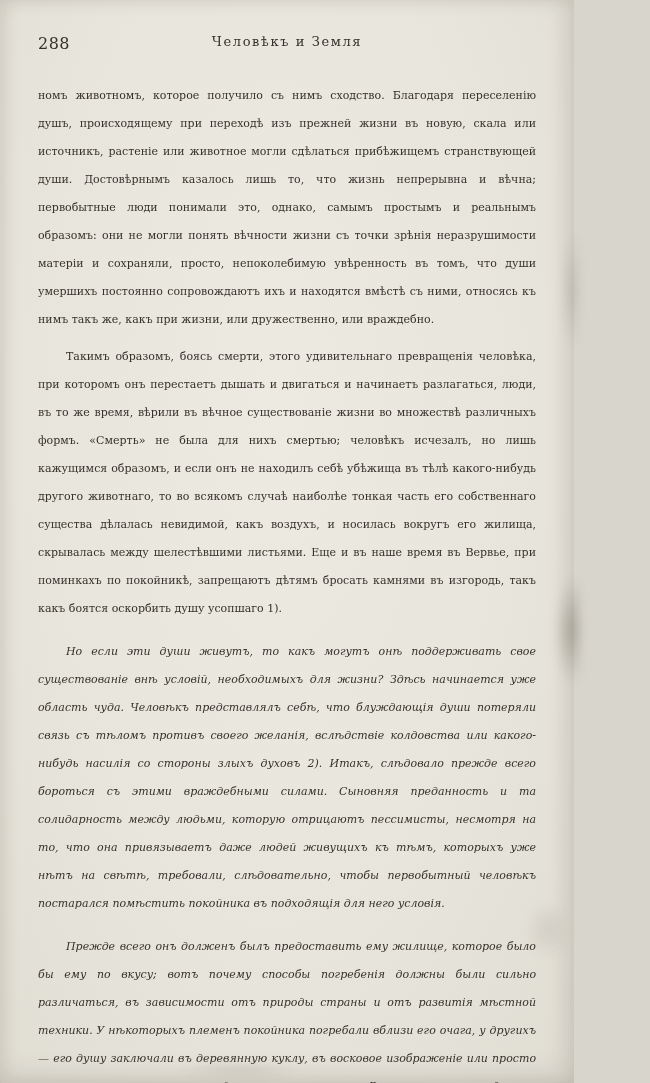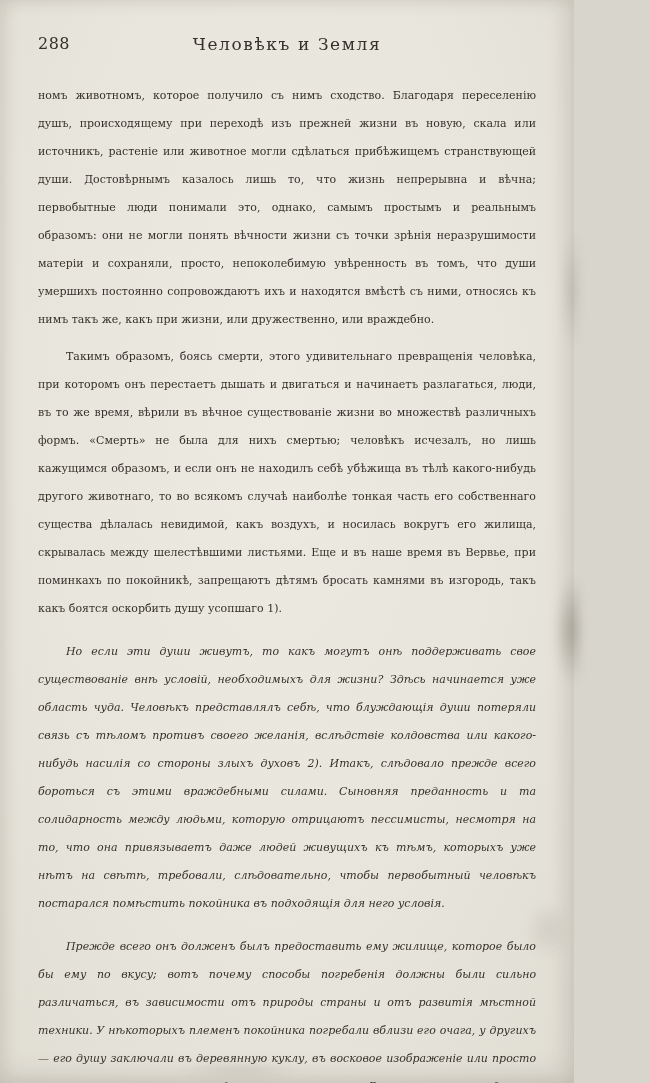--- a/index.html
+++ b/index.html
@@ -31,21 +31,21 @@
     font-size:16px;
   }
   .page-number{
     position:absolute;left:0;top:0;
     letter-spacing:.5px;
   }
   .running-title{
     display:block;
     text-align:center;
     letter-spacing:1.6px;
-    font-size:17px;
+    font-size:13px;
   }
   
   .body-text{
     font-size:11px;
     line-height:28px;
     text-align:justify;
     text-justify:inter-word;
   }
   .body-text p{
     margin:0 0 9px 0;

